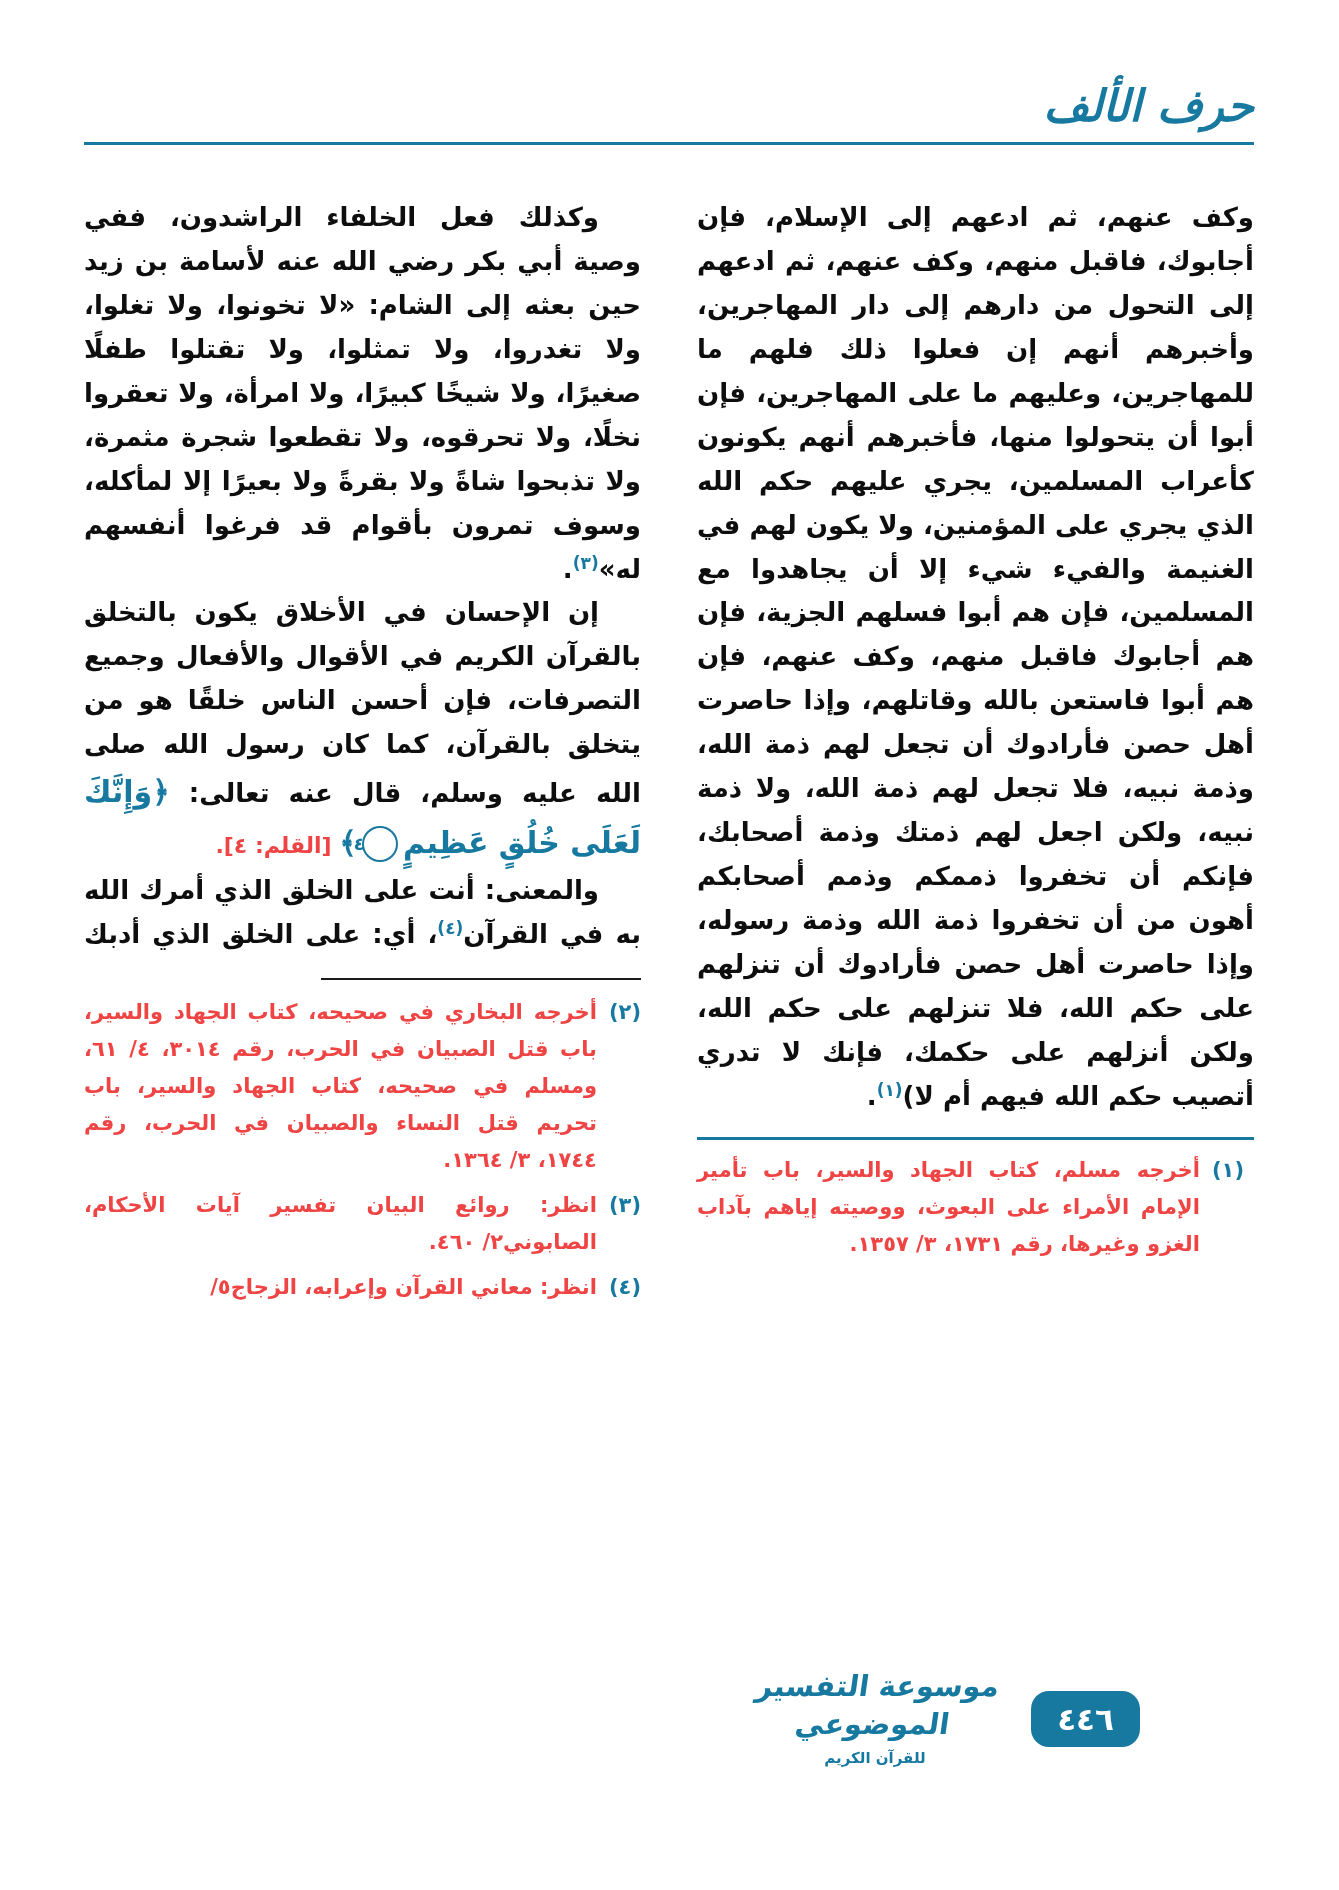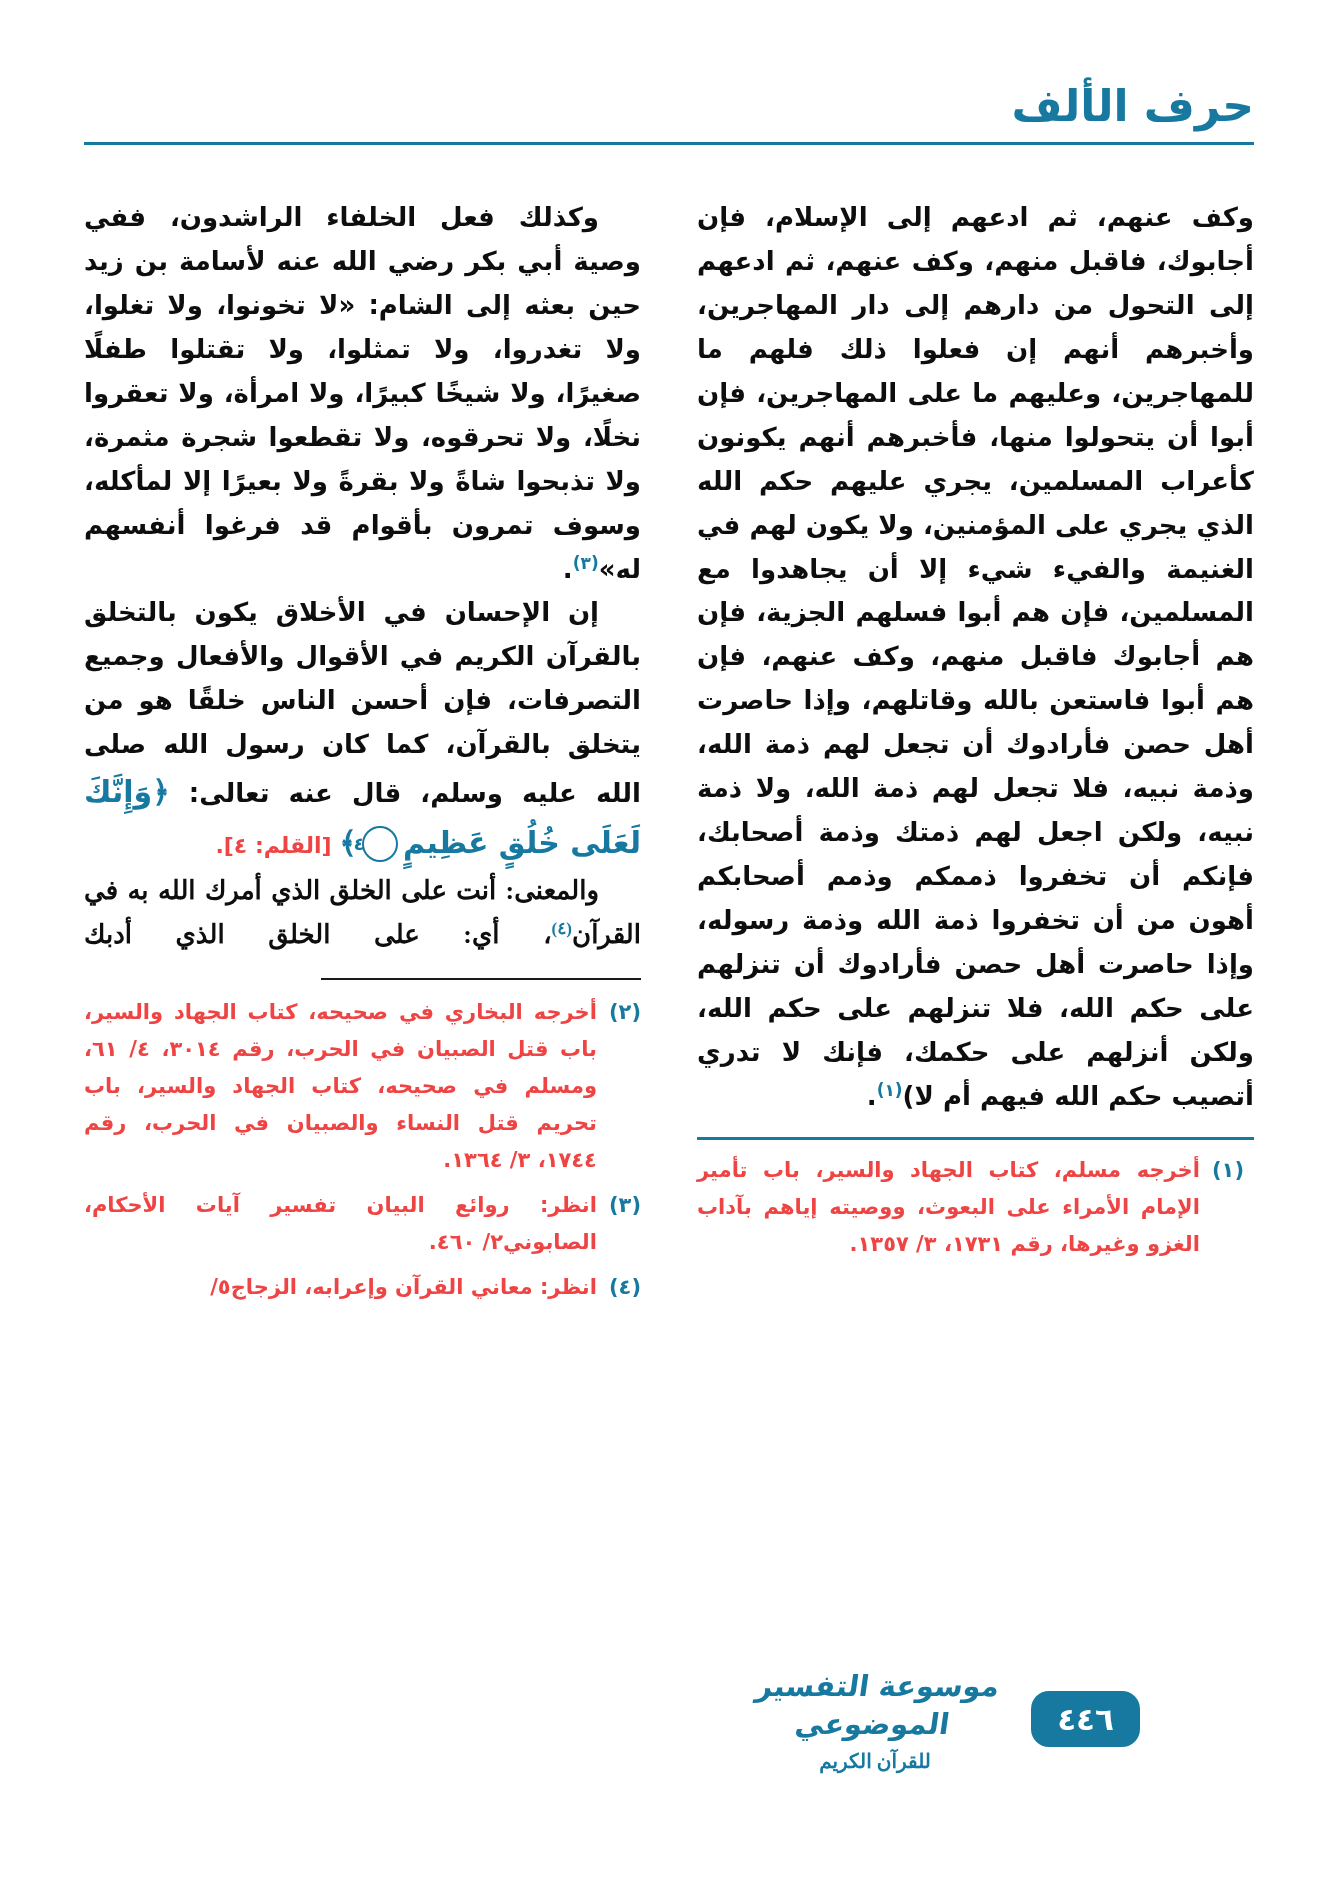--- a/index.html
+++ b/index.html
@@ -18,36 +18,37 @@
     border-bottom:3px solid #1779a0;
     padding-bottom:14px;
     text-align:right;
   }
   .chapter-title{
     color:#1779a0;
     font-size:44px;
     font-weight:bold;
     letter-spacing:-1px;
     line-height:1;
+    font-style:italic;
   }
   
   .content{
     position:absolute;top:196px;right:85px;left:84px;
     display:flex;gap:56px;
   }
   .col{width:557px;}
   p.body-par{
     margin:0;
     font-size:26px;
     font-weight:bold;
     line-height:1.69;
     text-align:justify;
   }
   p.indent{text-indent:42px;}
-  p.justify-last{text-align-last:justify;font-family:Liberation Serif, serif;}
+  p.justify-last{text-align-last:justify;}
   .fn-mark{
     color:#1779a0;
     font-size:17px;
     vertical-align:9px;
     font-weight:bold;
   }
   .sub-heading{
     margin:16px 0 12px;
     color:#1779a0;
     font-size:29px;
@@ -113,24 +114,23 @@
     color:#1779a0;
   }
   .logo-line1{
     font-size:29px;
     font-weight:bold;
     letter-spacing:-1px;
     transform:skewX(-8deg);
     line-height:1.3;
   }
   .logo-line2{
-    font-size:20px;
+    font-size:15px;
     font-weight:bold;
     margin-top:6px;
-    font-family:Liberation Serif, serif;
   }
   .page-badge{
     position:absolute;
     top:1691px;right:199px;
     width:109px;height:56px;
     background:#1779a0;
     border-radius:18px;
     display:flex;align-items:center;justify-content:center;
   }
   .page-badge span{

